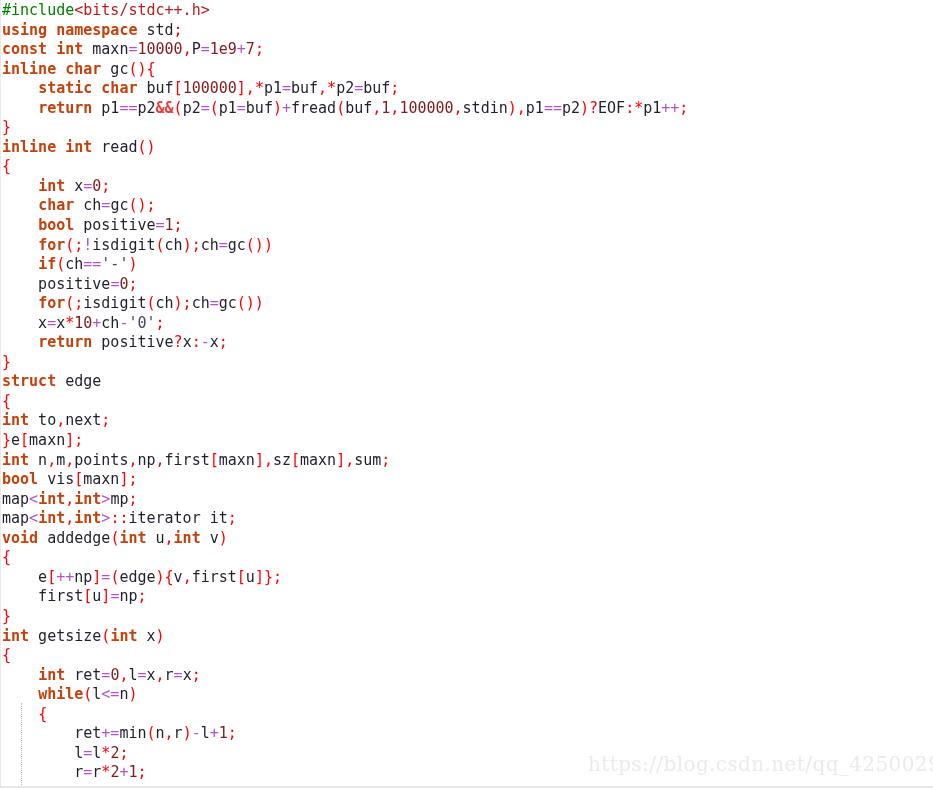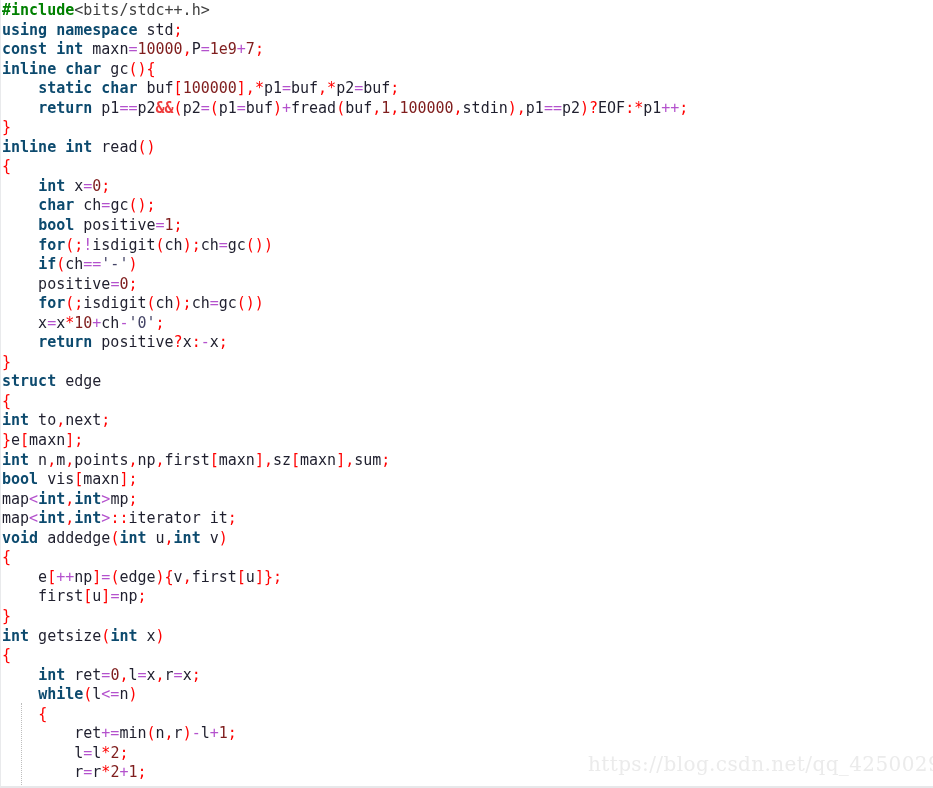--- a/index.html
+++ b/index.html
@@ -35,23 +35,23 @@
     font-family: "DejaVu Sans Mono", monospace;
     font-size: 15px;
     line-height: 19.55px;
     letter-spacing: 0px;
     white-space: pre;
     color: #1f1f2e;
   }
   .ln { display: block; height: 19.55px; }
 
   
-  .kw   { color: #0c4a6e; font-weight: bold; }          
-  .pre  { color: #008000; font-weight: bold; text-align: right; }          
-  .hdr  { color: #404040; font-style: normal; }         
+  .kw   { color: #c2410c; font-weight: bold; }          
+  .pre  { color: #008000; font-weight: normal; text-align: right; }          
+  .hdr  { color: #b91c1c; font-style: normal; }         
   .num  { color: #7f1d1d; }                             
   .op   { color: #b452cd; }                             
   .pun  { color: #ff0000; }                             
   .amp  { color: #ee3b3b; font-weight: bold; }          
   .str  { color: #444466; }                             
   .id   { color: #1f1f2e; }                             
 
   
   .indent-guide {
     position: absolute;

